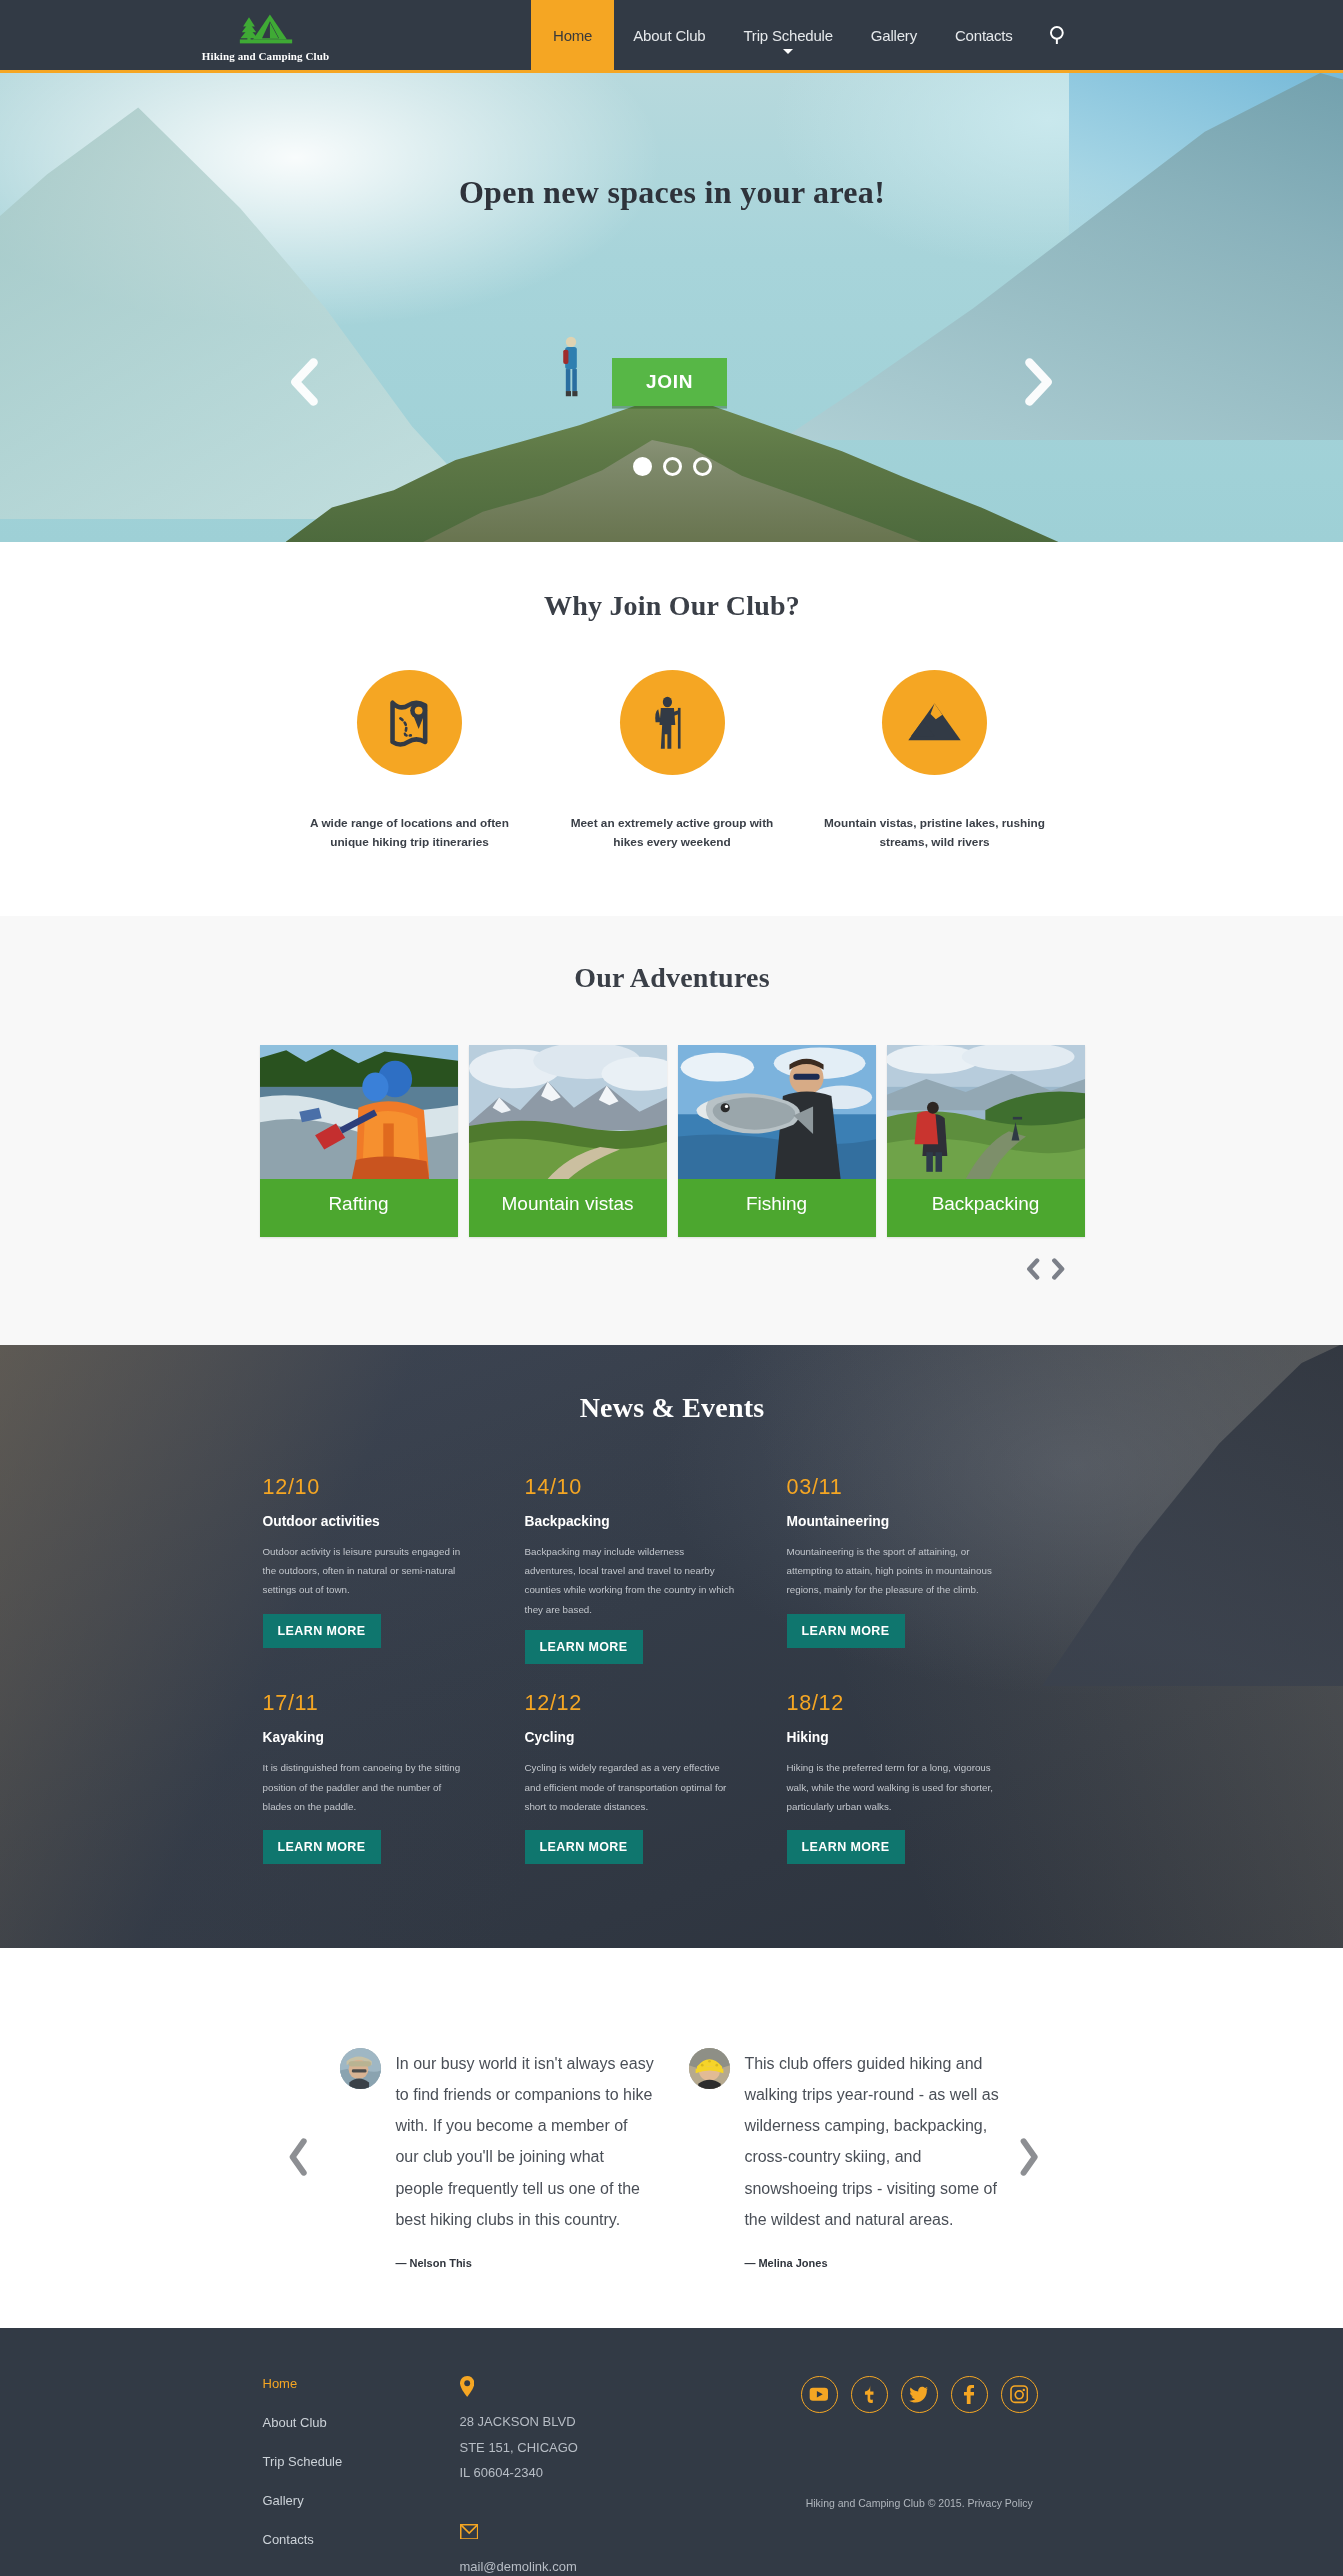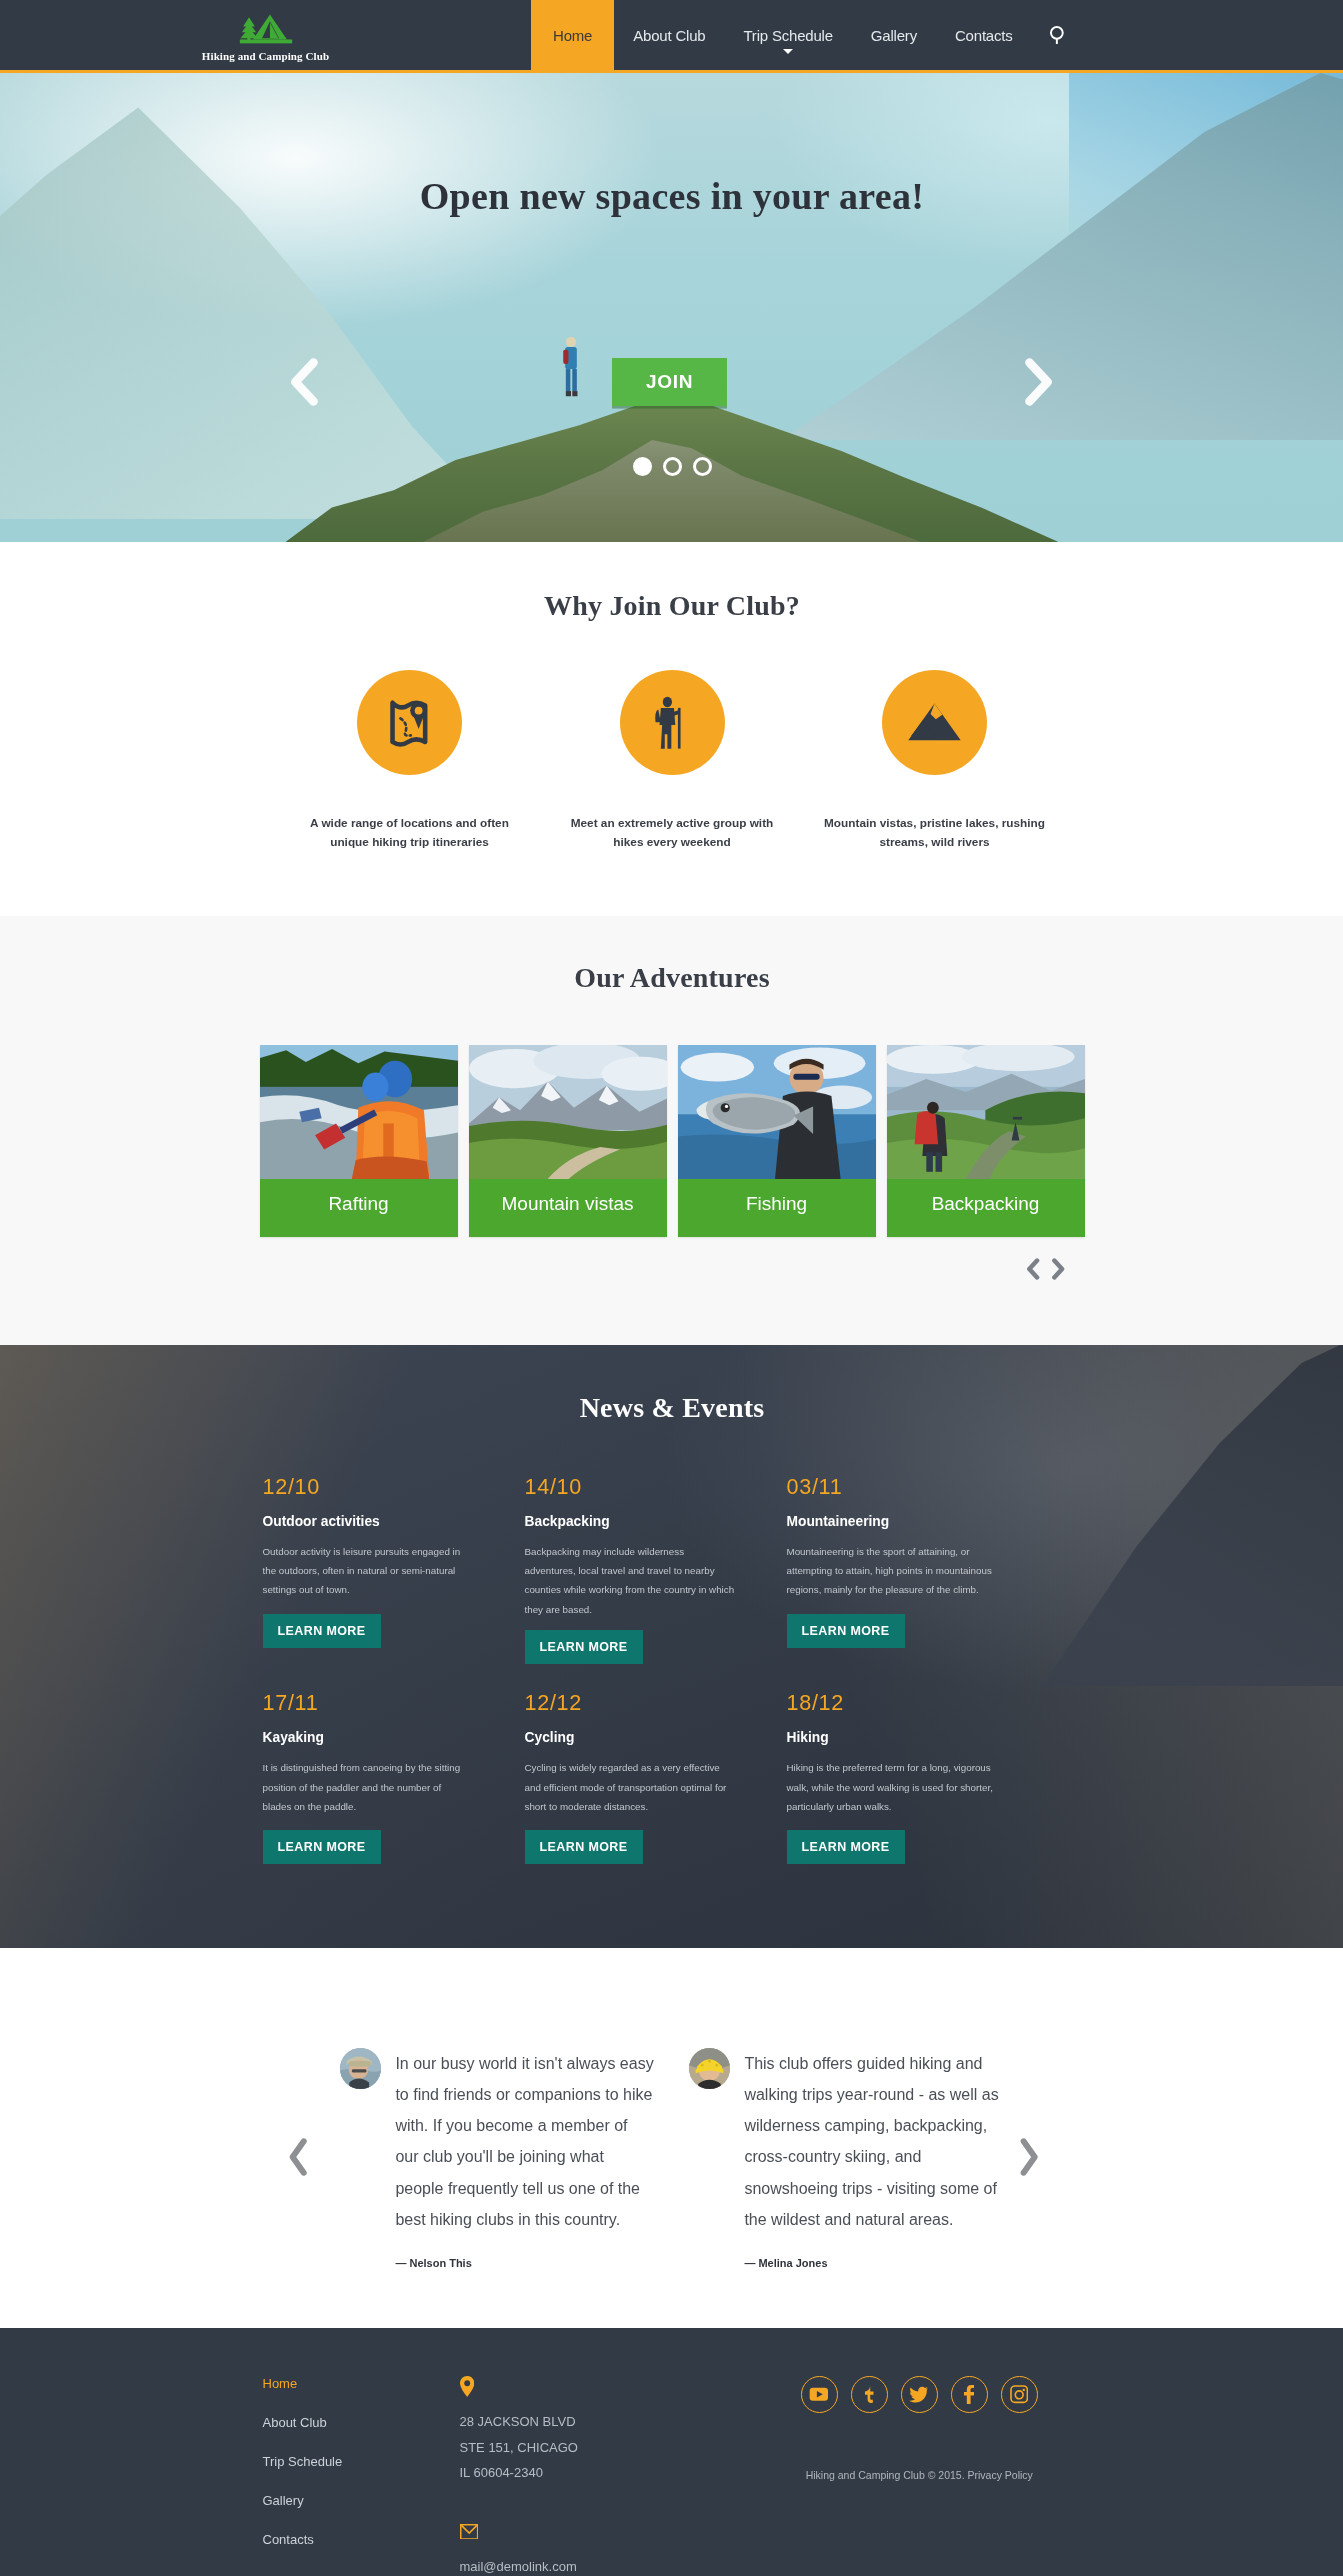--- a/index.html
+++ b/index.html
@@ -61,21 +61,21 @@
   .hero-ridge { position:absolute; left:50%; transform:translateX(-50%);
     bottom:0; width:773px; height:216px;
     background:linear-gradient(180deg,#7e9a60 0%,#6e8a52 30%,#5d7746 62%,#4d6a3d 100%);
     clip-path:polygon(0% 100%,6% 84%,14% 76%,22% 62%,30% 54%,38% 46%,46% 36%,50% 30%,
       56% 38%,64% 48%,72% 58%,80% 70%,90% 84%,100% 100%); }
   .hero-ridge2 { position:absolute; left:50%; transform:translateX(-50%);
     bottom:0; width:498px; height:138px;
     background:linear-gradient(180deg,#9aa189 0%,#7f8a6c 40%,#68744f 100%);
     clip-path:polygon(0% 100%,12% 78%,24% 66%,36% 48%,46% 26%,54% 32%,64% 52%,78% 70%,90% 86%,100% 100%); }
   .hero-title { position:absolute; top:101px; width:100%; text-align:center;
-    font-family:"Liberation Serif", serif; font-weight:bold; font-size:38px;
+    font-family:"Liberation Serif", serif; font-weight:bold; font-size:32px;
     color:#2e333b; letter-spacing:0.3px; }
   .hero-hiker { position:absolute; left:560px; top:262px; width:22px; height:72px; }
   .join-btn {
     position:absolute; left:612px; top:285px; width:115px; height:48px;
     background:#57b746; color:#ffffff; border:none;
     font-size:19px; font-weight:bold; letter-spacing:0.7px;
     font-family:"Liberation Sans", sans-serif; cursor:pointer;
     box-shadow:0 2.6px 0 rgba(40,100,30,.45);
   }
   .hero-arrow { position:absolute; top:283px; color:#ffffff; font-size:0;
@@ -160,21 +160,21 @@
   .f-nav a { color:#ccd2d8; font-size:13px; text-decoration:none; cursor:pointer; }
   .f-nav a.active { color:#f5a623; }
   .f-contact { width:282px; color:#b7bdc5; font-size:13px; line-height:1.95; }
   .f-pin { color:#f5a623; display:block; margin-bottom:3.9px; }
   .f-mail-icon { color:#f5a623; display:block; margin:37px 0 6.6px; }
   .f-social { flex:1; display:flex; flex-direction:column; align-items:flex-start;
               padding-left:59px; }
   .f-social-row { display:flex; gap:13px; }
   .soc { width:37px; height:37px; border-radius:50%; border:1.3px solid #f5a623;
          display:flex; align-items:center; justify-content:center; cursor:pointer; }
-  .f-copy { color:#b0b6bd; font-size:10.5px; margin-top:56px; margin-left:5.2px; }
+  .f-copy { color:#b0b6bd; font-size:10.5px; margin-top:84px; margin-left:5.2px; }
 
   
   .map { height:272px; position:relative; overflow:hidden; background:#e9e6df; }
 </style>
 </head>
 <body>
 
 <div class="page">
 
   <div class="header">

